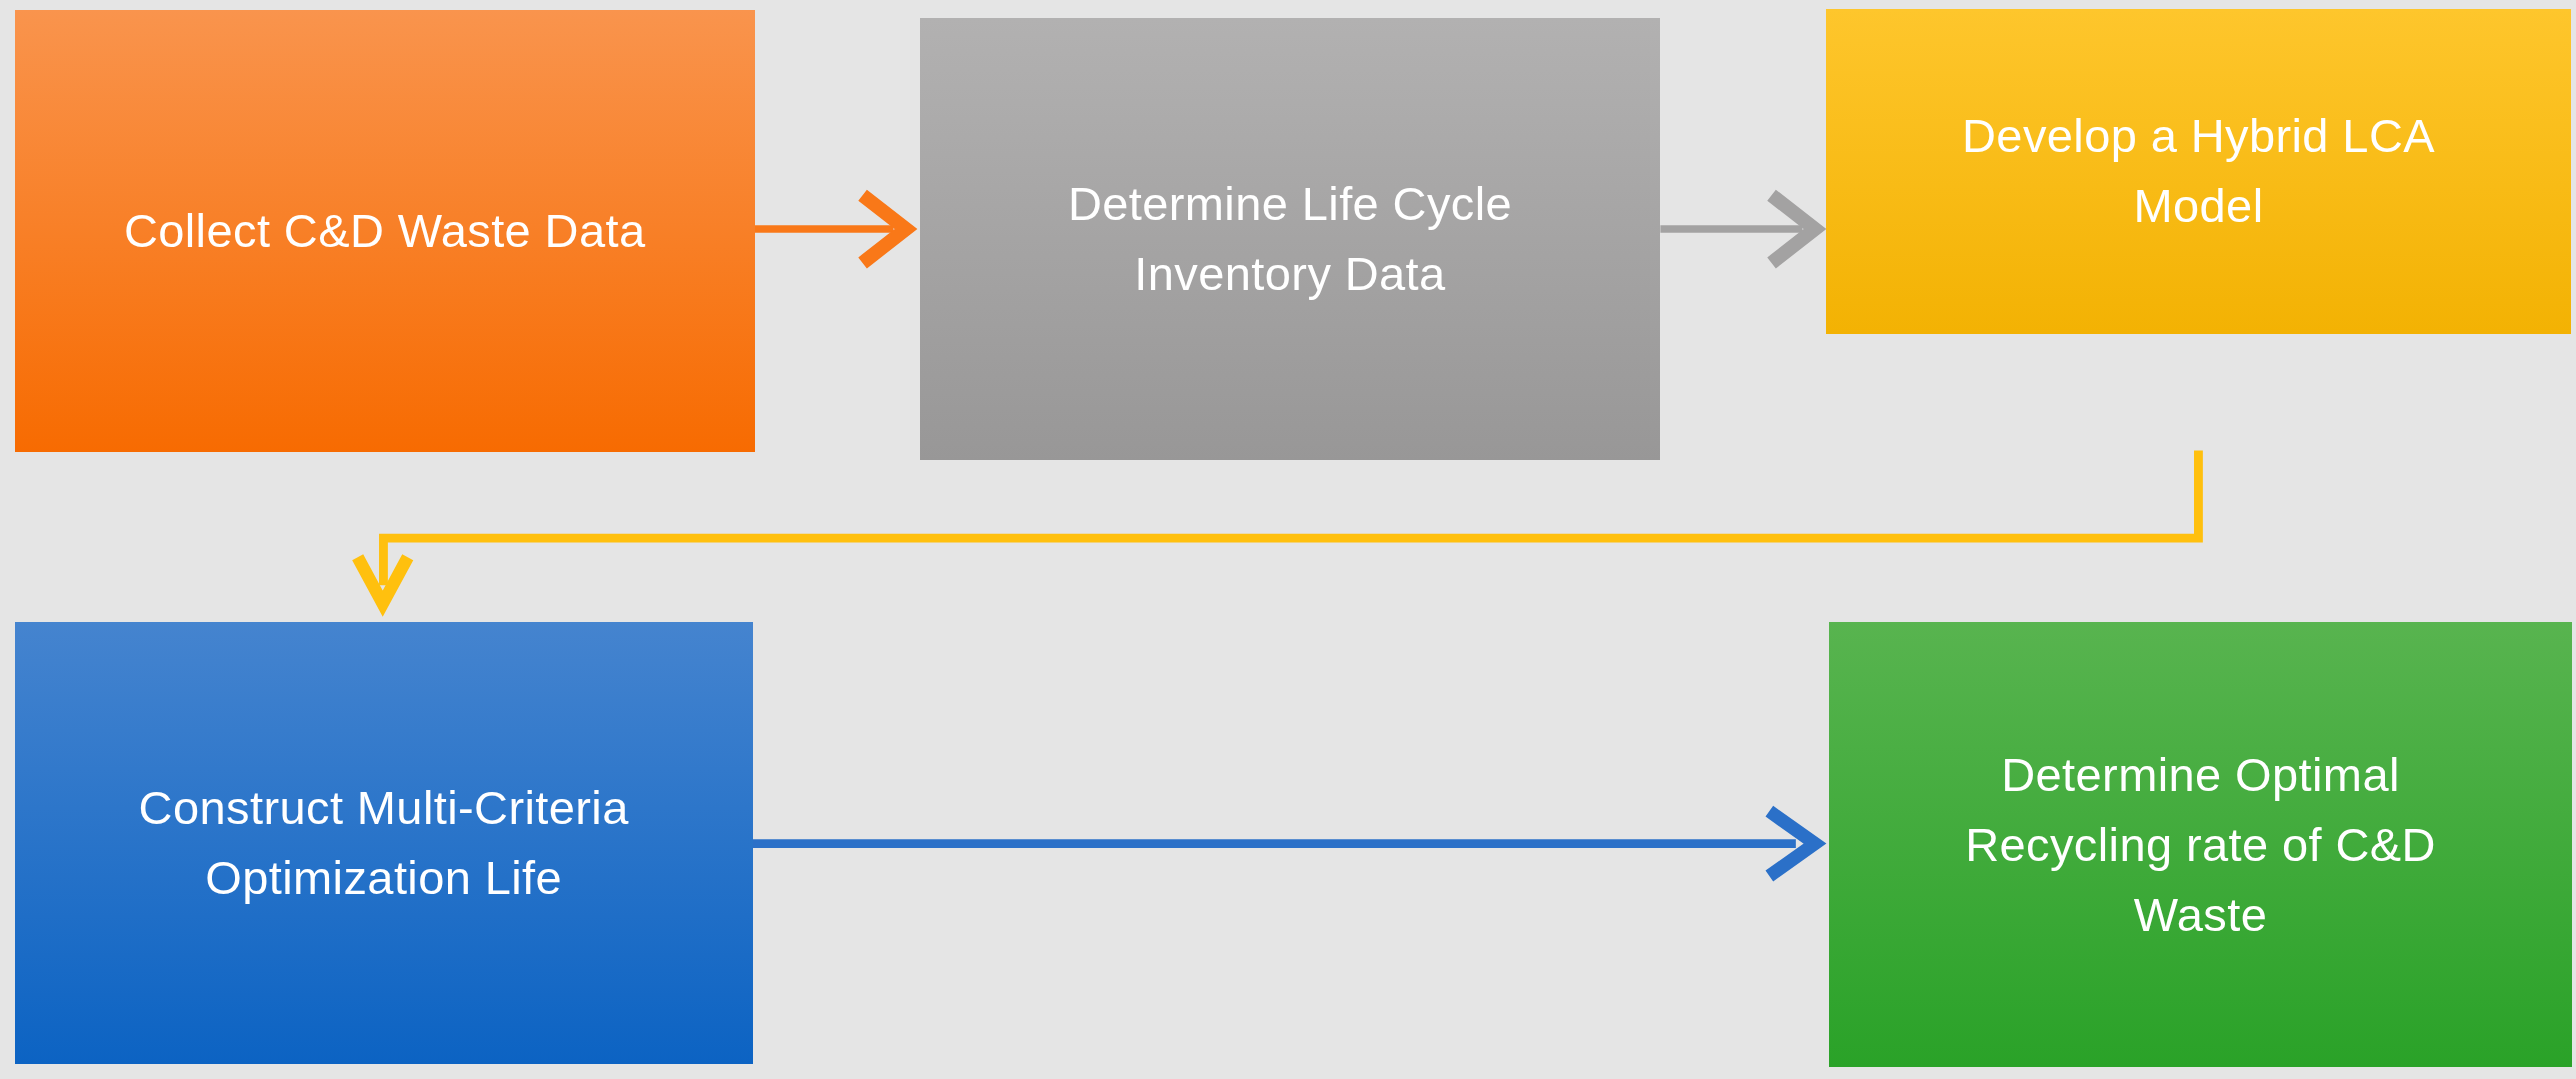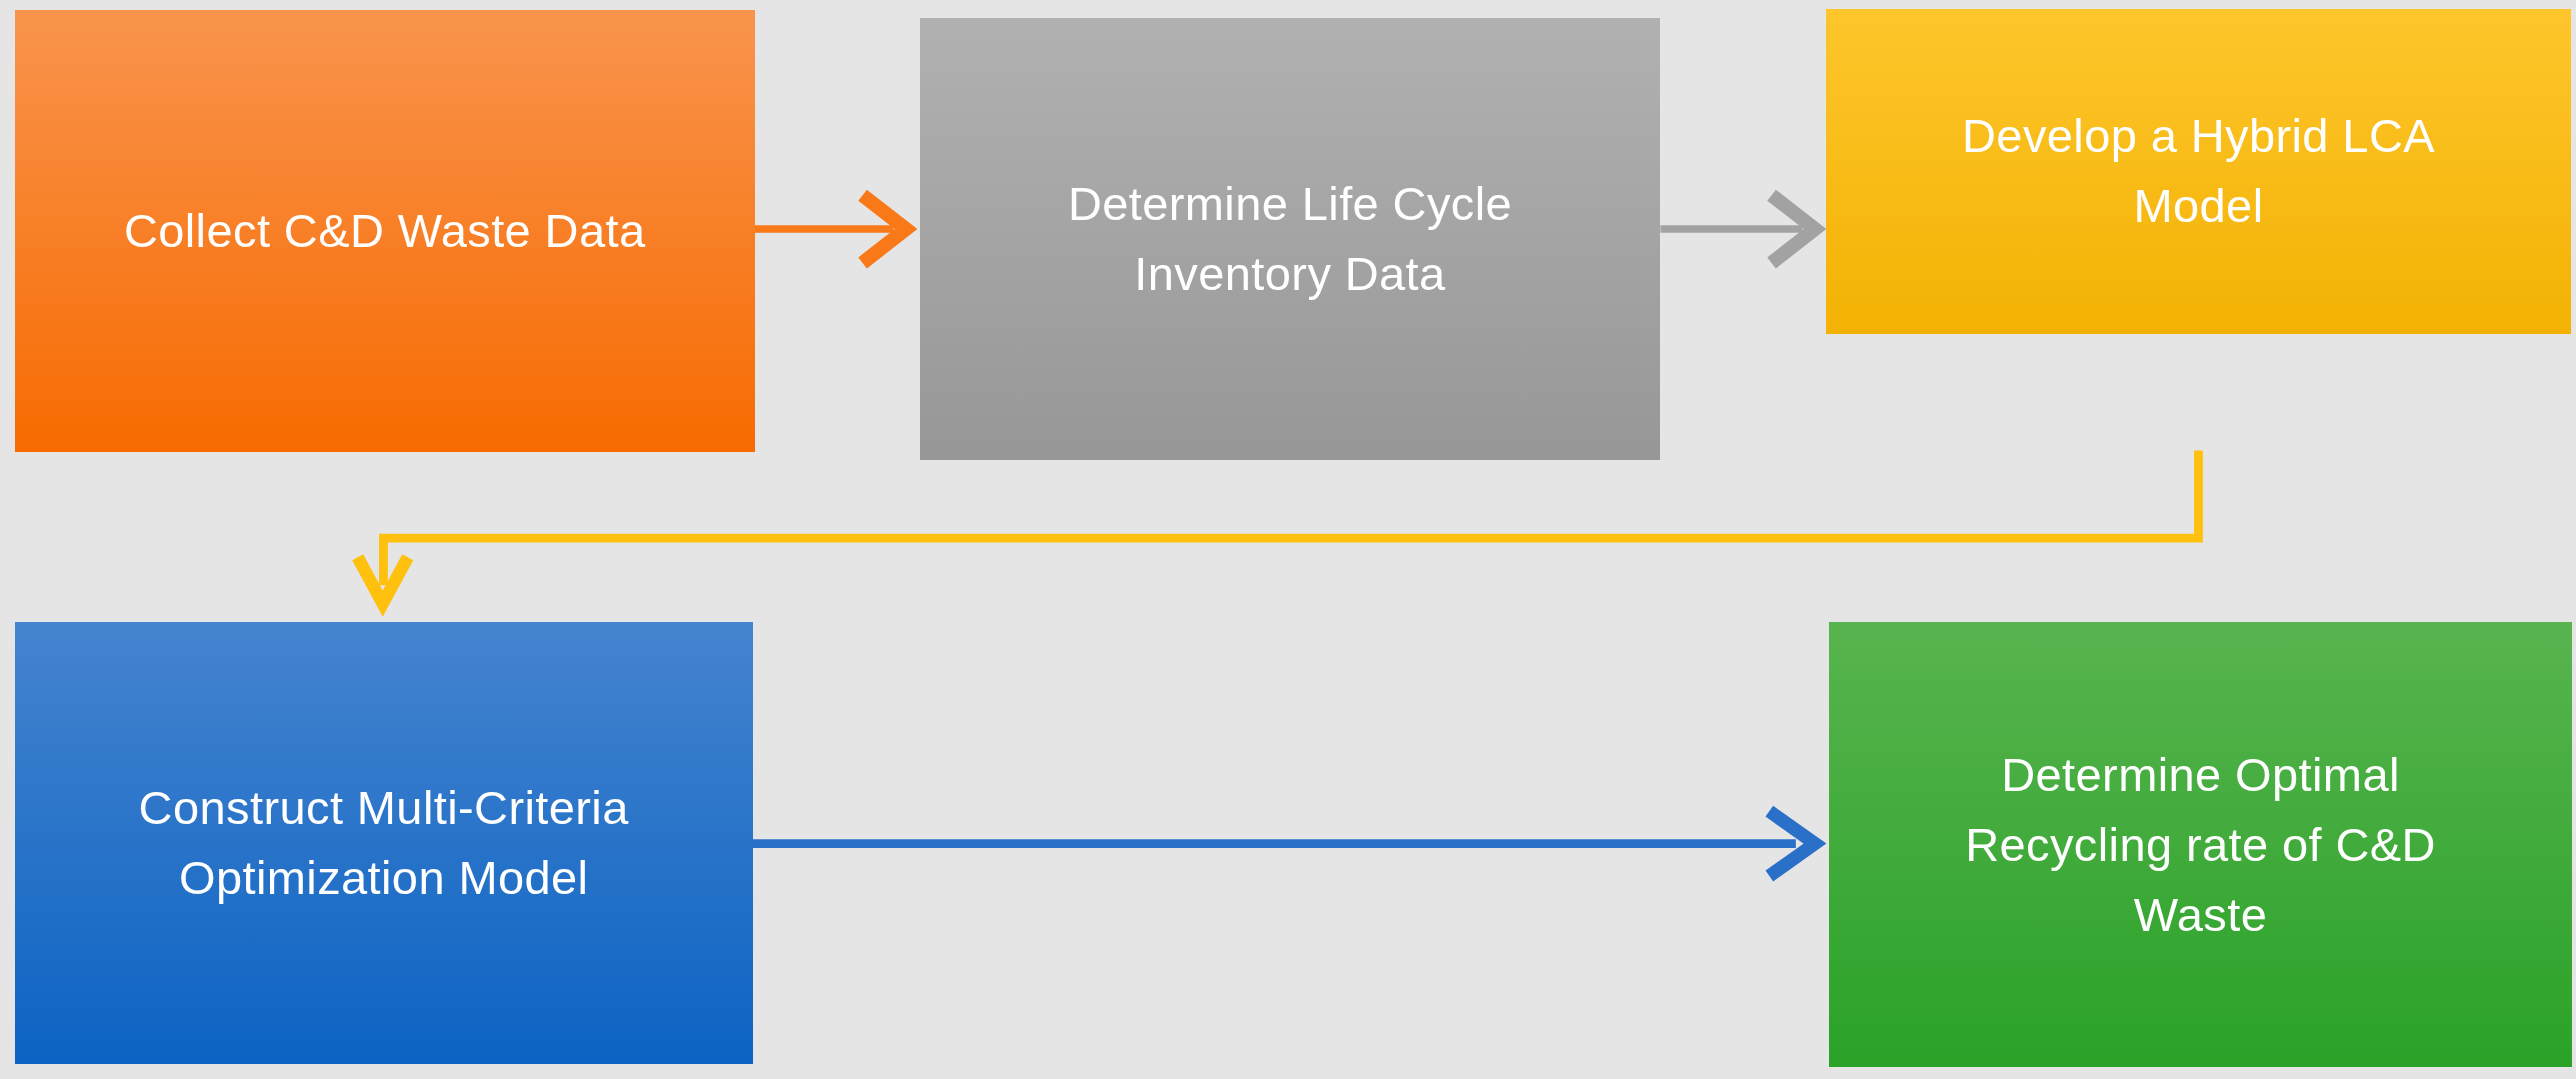--- a/index.html
+++ b/index.html
@@ -87,21 +87,21 @@
 Inventory Data</span>
   </div>
 
   <div class="flow-box box-hybrid" style="--g1: #FEC62C; --g2: #F3B203;">
     <span class="box-label">Develop a Hybrid LCA
 Model</span>
   </div>
 
   <div class="flow-box box-optimize" style="--g1: #4584CF; --g2: #0C63C3;">
     <span class="box-label">Construct Multi-Criteria
-Optimization Model</span>
+Optimization Life</span>
   </div>
 
   <div class="flow-box box-recycle" style="--g1: #58B44F; --g2: #2AA228;">
     <span class="box-label">Determine Optimal
 Recycling rate of C&amp;D
 Waste</span>
   </div>
 
 </div>
 

